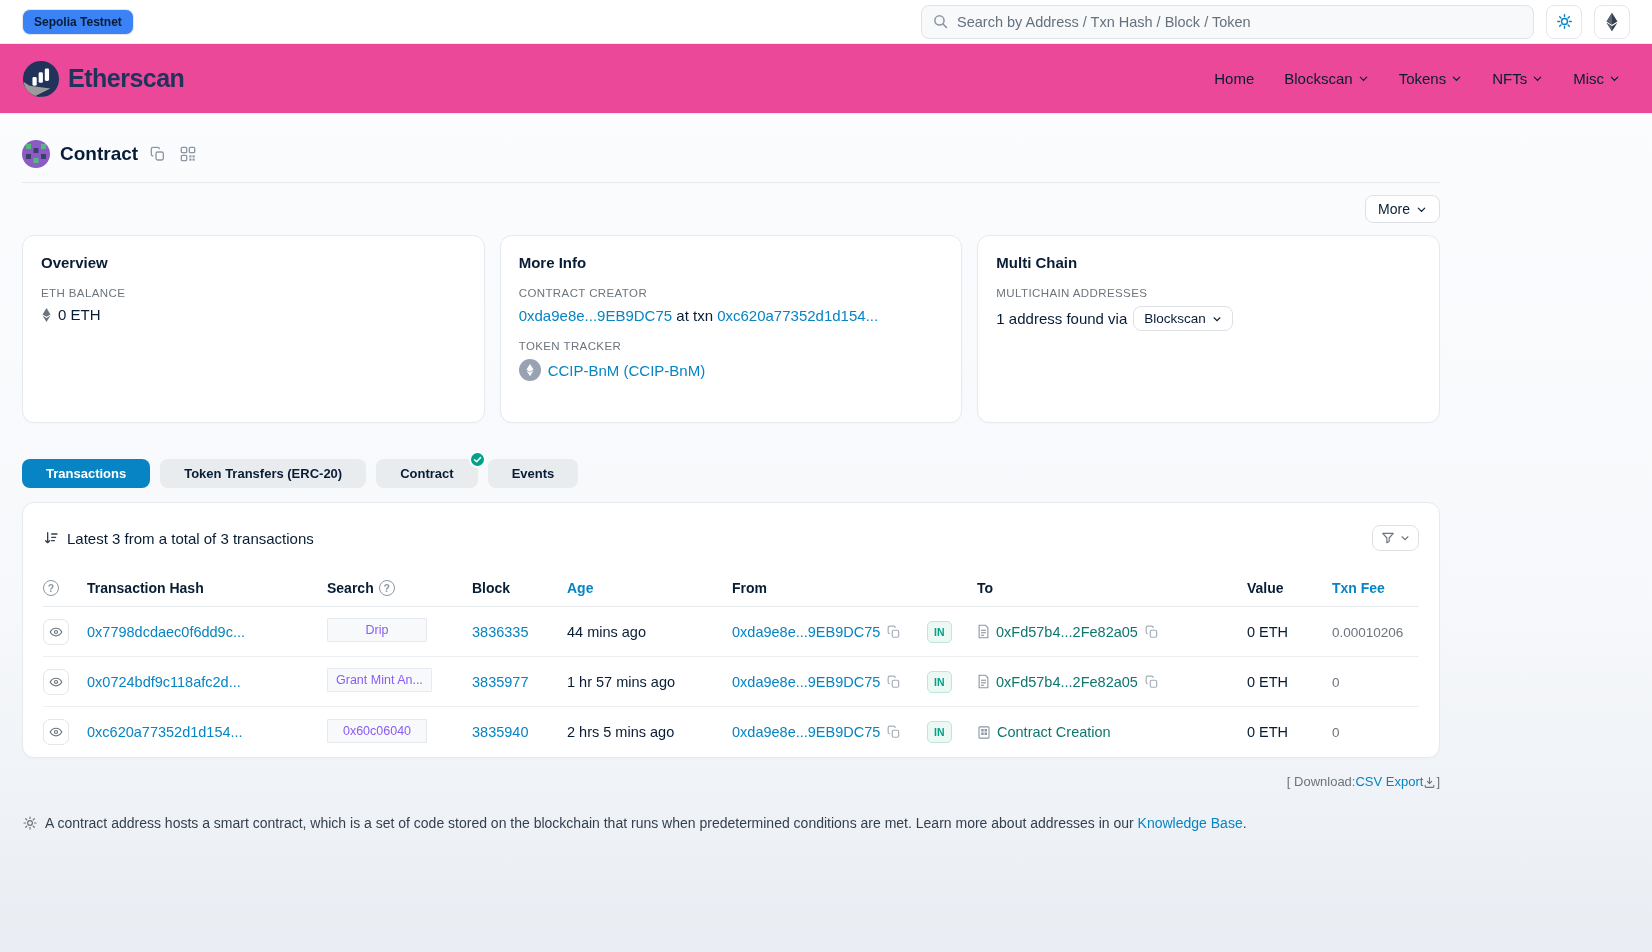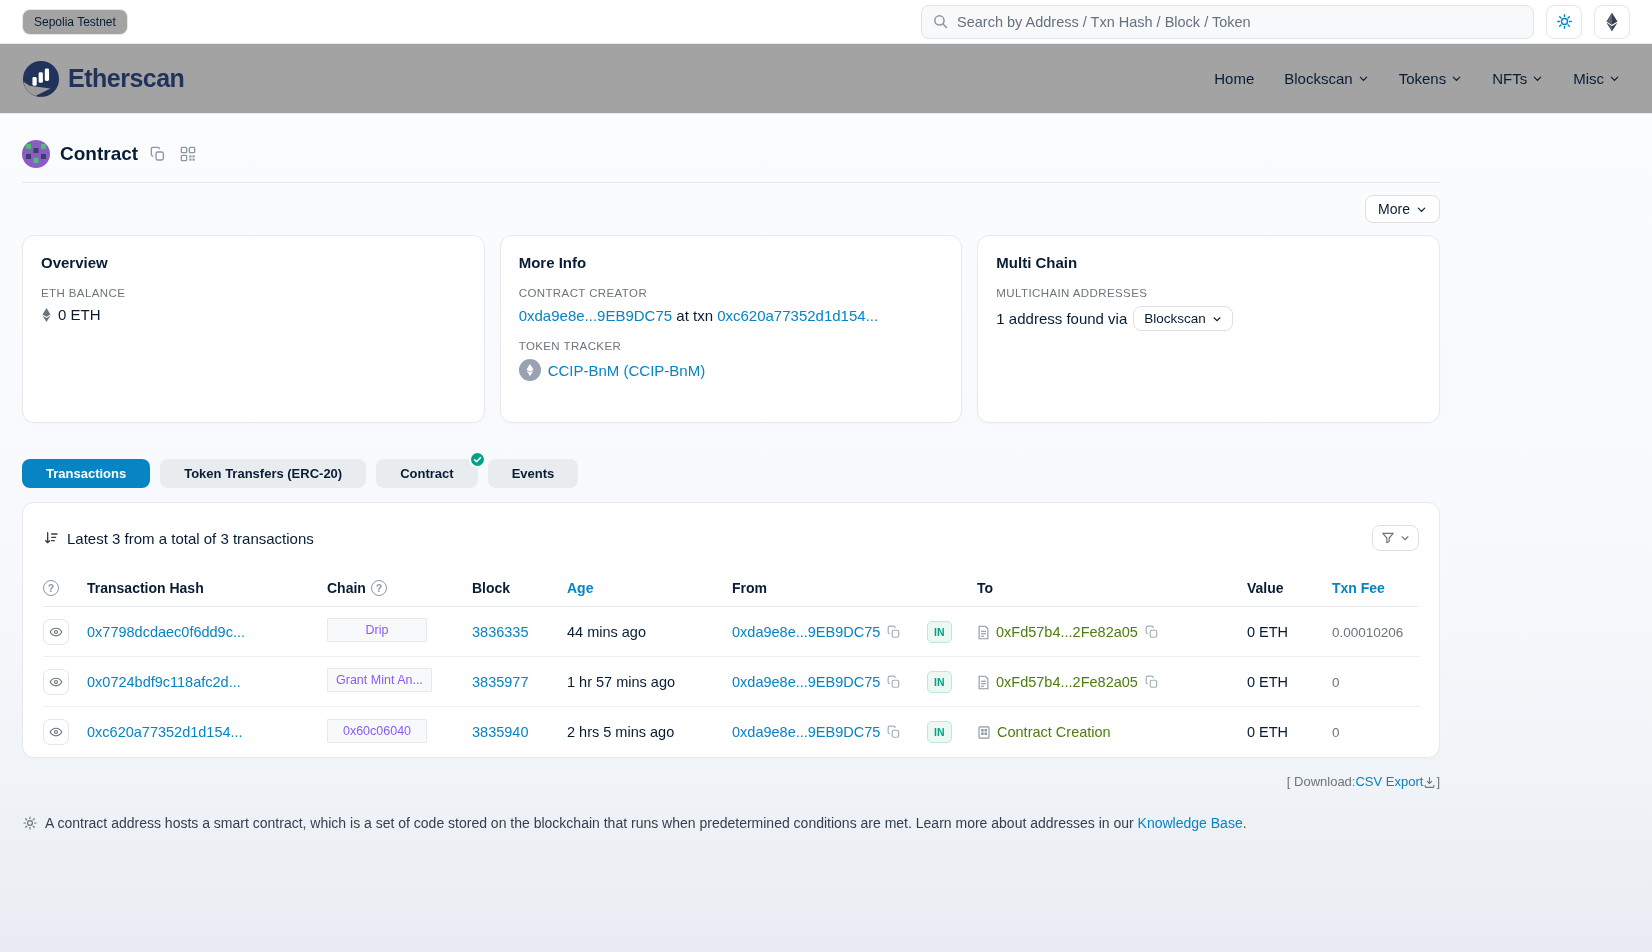--- a/index.html
+++ b/index.html
@@ -9,32 +9,32 @@
     color:#081d35; background:#fff; font-size:14px;
   }
   a { text-decoration:none; }
   .link { color:#0784c3; cursor:pointer; }
   svg { display:block; }
 
   
   .topbar { height:44px; display:flex; align-items:center; background:#fff;
     border-bottom:1px solid #e9ecef; padding:0 22px; }
   .net-badge { border:1px solid #e3e6ea; border-radius:8px; padding:5px 11px;
-    font-size:12px; font-weight:400; color:#081d35; background:#a3a3a3; cursor:pointer; }
+    font-size:12px; font-weight:700; color:#081d35; background:#3b82f6; cursor:pointer; }
   .topbar-right { margin-left:auto; display:flex; align-items:center; gap:12px; }
   .searchbox { width:613px; height:34px; background:#f8f9fa; border:1px solid #e0e4e8;
     border-radius:8px; display:flex; align-items:center; padding:0 10px; gap:8px; }
   .searchbox input { border:none; outline:none; background:transparent; flex:1;
     font-size:14.5px; color:#081d35; font-family:inherit; }
   .searchbox input::placeholder { color:#66717e; }
   .icon-btn { width:36px; height:34px; border:1px solid #e3e6ea; border-radius:8px;
     background:#fff; display:flex; align-items:center; justify-content:center; cursor:pointer; }
 
   
-  .mainhead { height:70px; display:flex; align-items:center; background:#a3a3a3;
+  .mainhead { height:70px; display:flex; align-items:center; background:#ec4899;
     border-bottom:1px solid #e9ecef; padding:0 22px; }
   .brand { display:flex; align-items:center; gap:8px; cursor:pointer; }
   .brand-name { font-size:25px; font-weight:700; color:#21325b; letter-spacing:-0.5px; }
   .nav { margin-left:auto; display:flex; align-items:center; gap:30px; padding-right:10px; }
   .nav-item { display:flex; align-items:center; gap:5px; font-size:15px; font-weight:500;
     color:#081d35; cursor:pointer; }
 
   
   .page { min-height:838px; background:linear-gradient(180deg,#fbfcfe 0%,#f6f8fb 60%,#e9edf3 100%);
     padding:18px 0 0 22px; }
@@ -104,21 +104,21 @@
   .truncate { white-space:nowrap; overflow:hidden; text-overflow:ellipsis; display:block;
     max-width:225px; }
   .method-badge { display:inline-block; min-width:100px; text-align:center;
     background:#f8f9fa; border:1px solid #e6e9ed; border-radius:1px; font-size:12.5px;
     padding:4px 8px; color:#8b5cf6; cursor:default; white-space:nowrap; overflow:hidden;
     text-overflow:ellipsis; max-width:120px; }
   .cell-from { display:flex; align-items:center; gap:6px; }
   .copy-btn { background:none; border:none; color:#a3adb8; cursor:pointer; padding:1px; }
   .in-badge { display:inline-block; background:#ebf8f3; border:1px solid #bfe6d8;
     color:#00a186; font-size:10.5px; font-weight:700; border-radius:5px; padding:4px 6px; }
-  .cell-to { display:flex; align-items:flex-end; gap:6px; color:#4d7c0f; }
+  .cell-to { display:flex; align-items:center; gap:6px; color:#0f766e; }
   .fee { color:#6c757d; font-size:13.5px; }
 
   .download-row { display:flex; justify-content:flex-end; align-items:flex-end;
     margin:16px 0 0 0; font-size:13px; color:#6c757d; gap:0; }
   .download-row .link { font-weight:500; }
 
   .footnote { display:flex; align-items:center; gap:7px; margin-top:26px; font-size:14px;
     color:#343f4d; padding-bottom:30px; }
 </style>
 </head>
@@ -358,21 +358,21 @@
                 <path d="M5 9l7 7 7-7"></path>
               </svg>
           </span>
         </button>
       </div>
 
       <div class="grid-row t-head">
         <div><span class="qmark">?</span></div>
         <div>Transaction Hash</div>
         <div class="th-flex">
-          <span>Chain</span>
+          <span>Search</span>
           <span class="qmark">?</span>
         </div>
         <div>Block</div>
         <div><a class="link">Age</a></div>
         <div>From</div>
         <div></div>
         <div>To</div>
         <div>Value</div>
         <div><a class="link">Txn Fee</a></div>
       </div>

